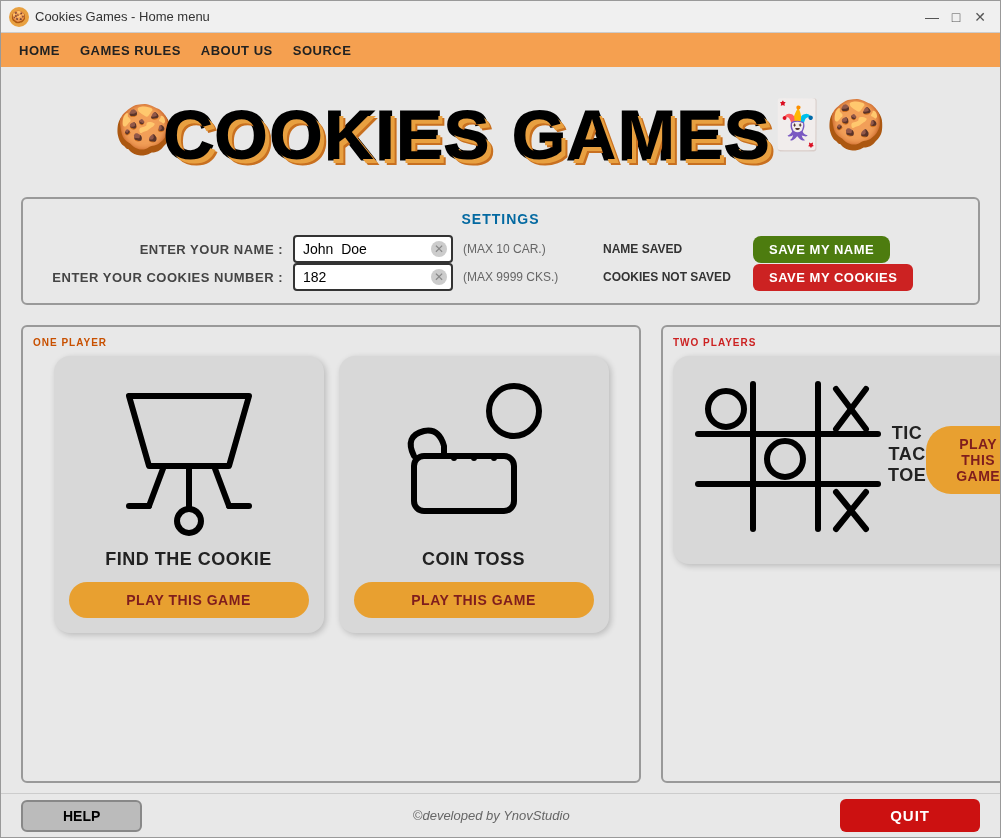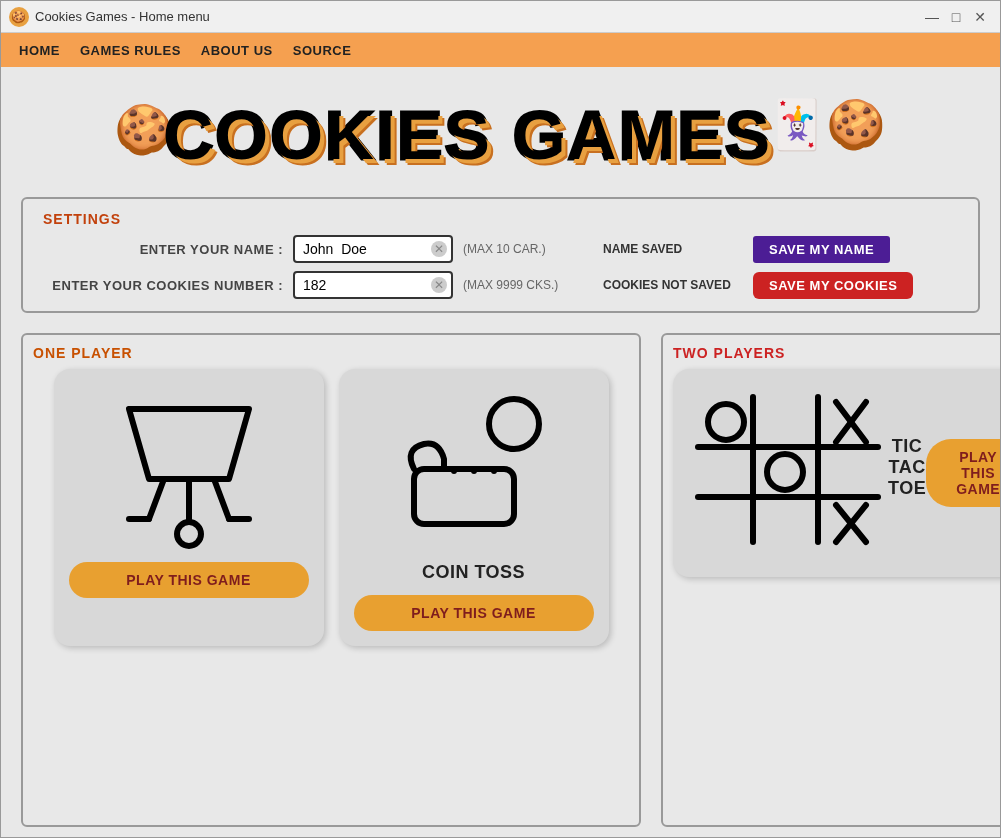--- a/index.html
+++ b/index.html
@@ -113,29 +113,29 @@
     #settings-section {
       margin: 0 20px 10px 20px;
       border: 2px solid #999;
       border-radius: 6px;
       padding: 12px 20px;
       background: #e8e8e8;
     }
     #settings-label {
       font-weight: 900;
       font-size: 14px;
-      color: #c2410c;
+      color: #0369a1;
       font-family: Arial Black, Arial, sans-serif;
       margin-bottom: 8px;
       letter-spacing: 1px;
+      text-align: center;
     }
     .settings-row {
       display: flex;
       align-items: center;
-      margin-bottom: 8px;
     }
     .settings-row:last-child { margin-bottom: 0; }
     .field-label {
       font-weight: 900;
       font-size: 13px;
       color: #444;
       font-family: Arial Black, Arial, sans-serif;
       width: 240px;
       text-align: right;
       margin-right: 10px;
@@ -180,24 +180,24 @@
     .field-status {
       font-size: 12px;
       font-weight: bold;
       font-family: Arial Black, Arial, sans-serif;
       margin-left: 10px;
       width: 150px;
     }
     .status-saved { color: #333; }
     .status-not-saved { color: #333; }
     .btn-save-name {
-      background: #4c1d95;
+      background: #4d7c0f;
       color: white;
       border: none;
-      border-radius: 3px;
+      border-radius: 8px;
       padding: 6px 16px;
       font-weight: 900;
       font-size: 13px;
       cursor: pointer;
       font-family: Arial Black, Arial, sans-serif;
       letter-spacing: 0.5px;
       min-width: 130px;
     }
     .btn-save-cookies {
       background: #cc2222;
@@ -232,21 +232,21 @@
     #two-players-section {
       flex: 1;
       background: #e8e8e8;
       border: 2px solid #999;
       border-radius: 6px;
       padding: 10px;
       position: relative;
     }
     .section-label {
       font-weight: 900;
-      font-size: 14px;
+      font-size: 10px;
       font-family: Arial Black, Arial, sans-serif;
       letter-spacing: 1px;
       margin-bottom: 8px;
     }
     .section-label-orange { color: #c85000; }
     .section-label-red { color: #cc2222; }
 
     .games-row {
       display: flex;
       gap: 15px;
@@ -432,20 +432,21 @@
                 <line x1="50" y1="130" x2="30" y2="130"></line>
 
                 <line x1="130" y1="130" x2="150" y2="130"></line>
 
                 <circle cx="90" cy="145" r="12"></circle>
 
                 <line x1="90" y1="90" x2="90" y2="133"></line>
               </g>
             </svg>
           </div>
+          <div class="game-title">FIND THE COOKIE</div>
           <button class="play-btn">PLAY THIS GAME</button>
         </div>
 
         <div class="game-card">
           <div class="game-icon">
             <svg width="180" height="160" viewBox="0 0 180 160">
               <g stroke="black" stroke-width="6" fill="none" stroke-linecap="round" stroke-linejoin="round">
 
                 <circle cx="130" cy="35" r="25"></circle>
 
@@ -492,14 +493,19 @@
           </svg>
         </div>
         <div class="game-title">TIC TAC TOE</div>
         <button class="play-btn">PLAY THIS GAME</button>
       </div>
 
     </div>
 
   </div>
 
+  <div id="footer">
+    <button id="help-btn">HELP</button>
+    <span id="footer-credit">©developed by YnovStudio</span>
+    <button id="quit-btn">QUIT</button>
+  </div>
 
 </div>
 
 </body></html>

